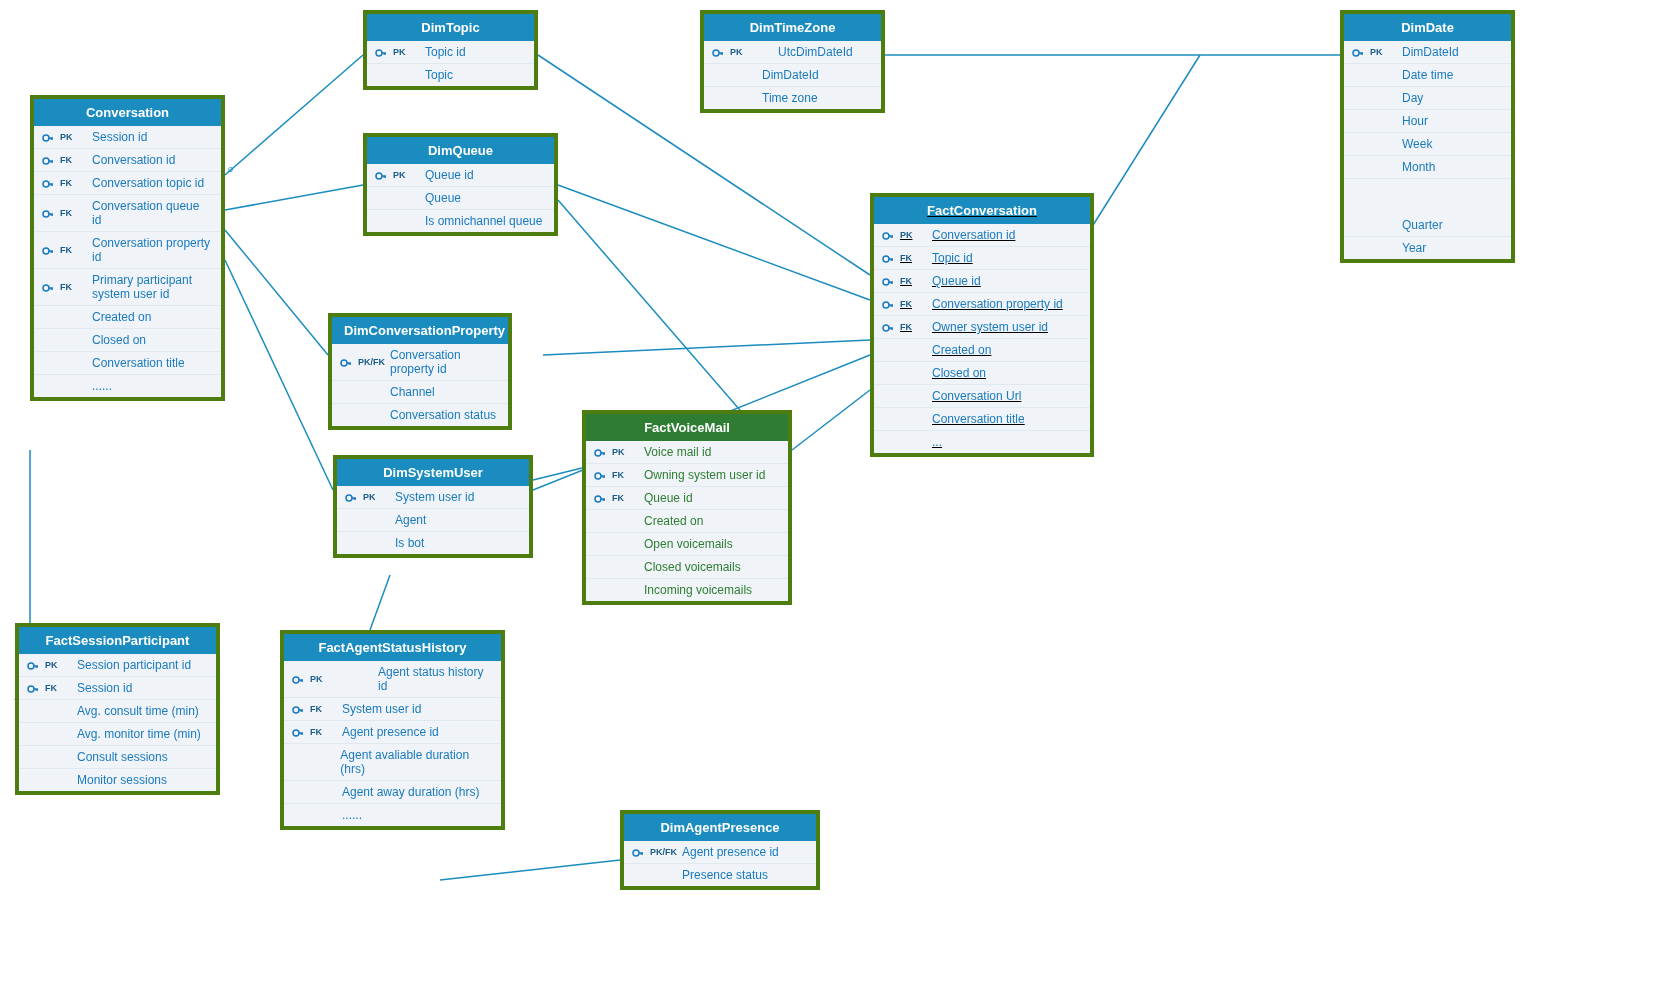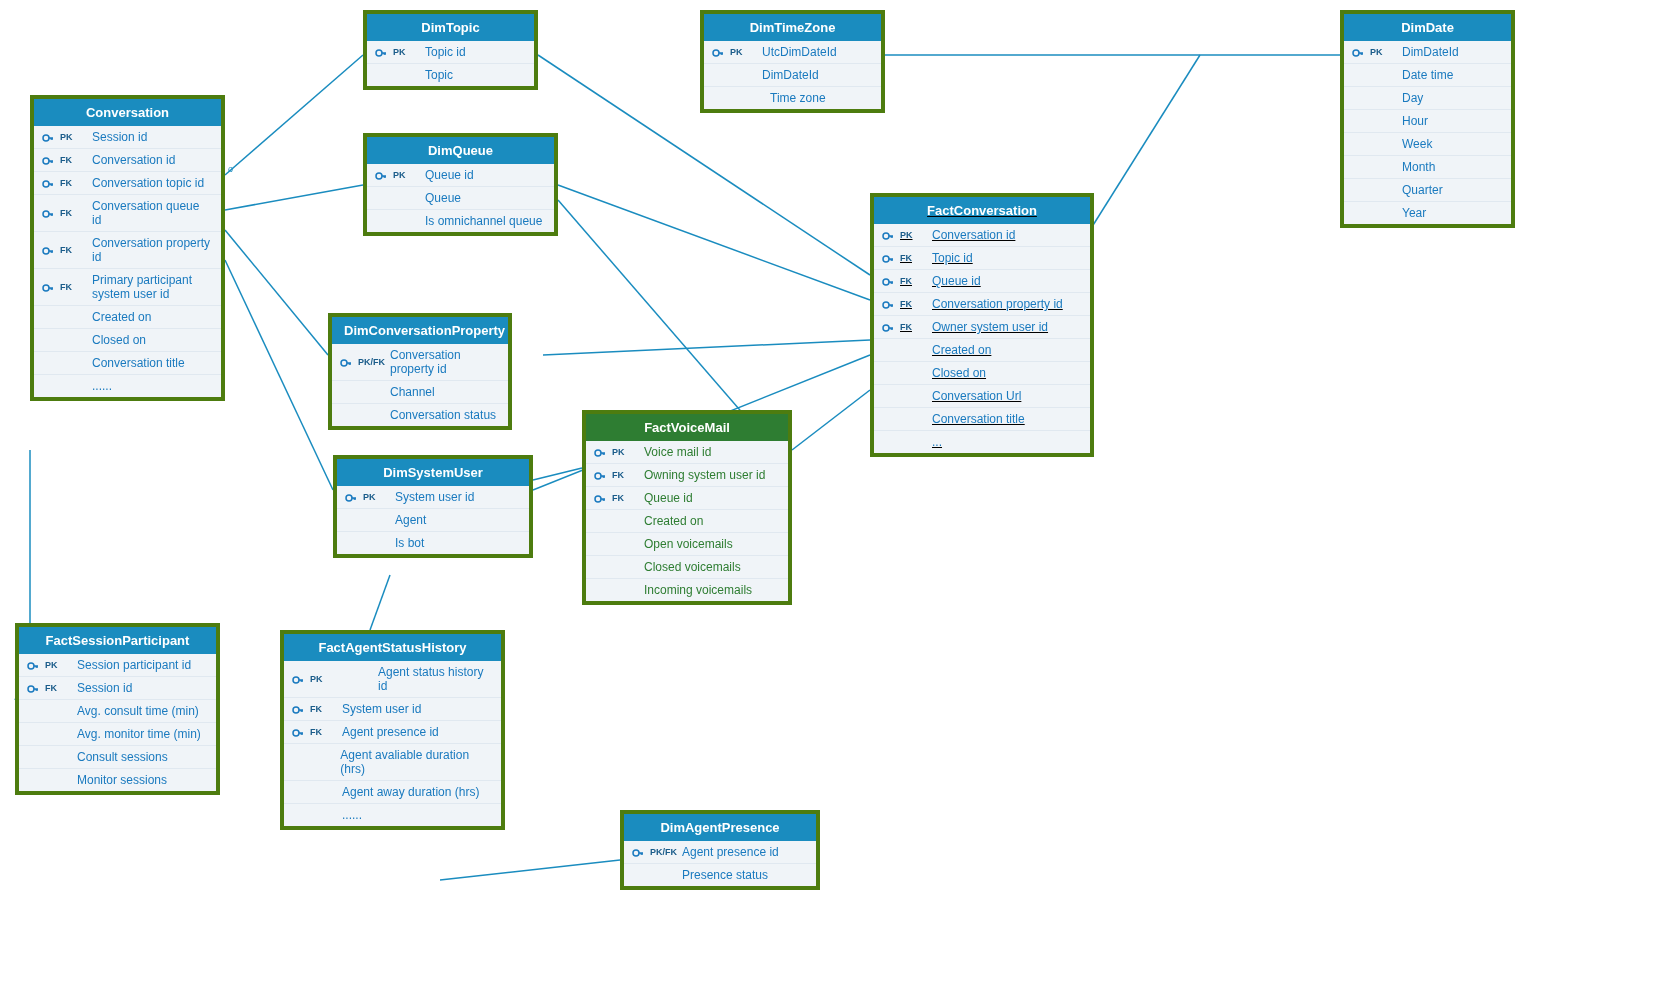--- a/index.html
+++ b/index.html
@@ -135,31 +135,31 @@
       <div class="table-header">DimTimeZone</div>
       <div class="table-body">
         <div class="table-row plain">
           <span><svg width="12" height="12" viewBox="0 0 12 12" style="display:inline-block;vertical-align:middle;margin-right:2px">
               <circle cx="4" cy="6" r="3" fill="none" stroke="#1a7abf" stroke-width="1.5"></circle>
               <line x1="7" y1="6" x2="11" y2="6" stroke="#1a7abf" stroke-width="1.5"></line>
               <line x1="10" y1="6" x2="10" y2="8" stroke="#1a7abf" stroke-width="1.5"></line>
               <line x1="9" y1="6" x2="9" y2="7.5" stroke="#1a7abf" stroke-width="1.5"></line>
             </svg></span>
           <span class="badge" style="font-size: 9px; color: rgb(26, 92, 138); font-weight: bold; min-width: 28px;">PK</span>
-          <span style="color: rgb(26, 122, 191);">UtcDimDateId</span>
+          <span style="color: rgb(26, 122, 191); margin-left: 16px;">UtcDimDateId</span>
         </div>
         <div class="table-row plain">
           <span style="width: 14px; display: inline-block;"></span>
           <span style="width: 28px; display: inline-block;"></span>
           <span style="color: rgb(26, 122, 191);">DimDateId</span>
         </div>
         <div class="table-row plain">
           <span style="width: 14px; display: inline-block;"></span>
           <span style="width: 28px; display: inline-block;"></span>
-          <span style="color: rgb(26, 122, 191); margin-left: 8px;">Time zone</span>
+          <span style="color: rgb(26, 122, 191);">Time zone</span>
         </div>
       </div>
     </div>
     <div class="table-box" style="left: 1340px; top: 10px; width: 175px;">
       <div class="table-header">DimDate</div>
       <div class="table-body">
         <div class="table-row plain">
           <span><svg width="12" height="12" viewBox="0 0 12 12" style="display:inline-block;vertical-align:middle;margin-right:2px">
               <circle cx="4" cy="6" r="3" fill="none" stroke="#1a7abf" stroke-width="1.5"></circle>
               <line x1="7" y1="6" x2="11" y2="6" stroke="#1a7abf" stroke-width="1.5"></line>
@@ -190,21 +190,21 @@
           <span style="color: rgb(26, 122, 191);">Week</span>
         </div>
         <div class="table-row plain">
           <span style="width: 14px; display: inline-block;"></span>
           <span style="width: 28px; display: inline-block;"></span>
           <span style="color: rgb(26, 122, 191);">Month</span>
         </div>
         <div class="table-row plain">
           <span style="width: 14px; display: inline-block;"></span>
           <span style="width: 28px; display: inline-block;"></span>
-          <span style="color: rgb(26, 122, 191);">Quarter</span>
+          <span style="color: rgb(26, 122, 191); margin-top: 35px;">Quarter</span>
         </div>
         <div class="table-row plain">
           <span style="width: 14px; display: inline-block;"></span>
           <span style="width: 28px; display: inline-block;"></span>
           <span style="color: rgb(26, 122, 191);">Year</span>
         </div>
       </div>
     </div>
     <div class="table-box" style="left: 30px; top: 95px; width: 195px;">
       <div class="table-header">Conversation</div>

